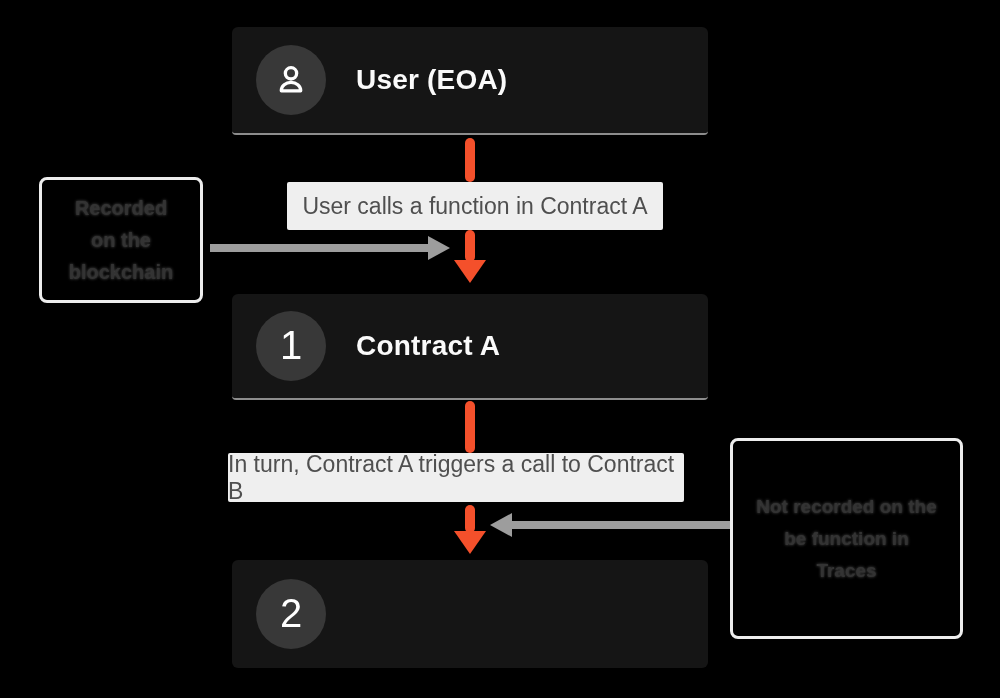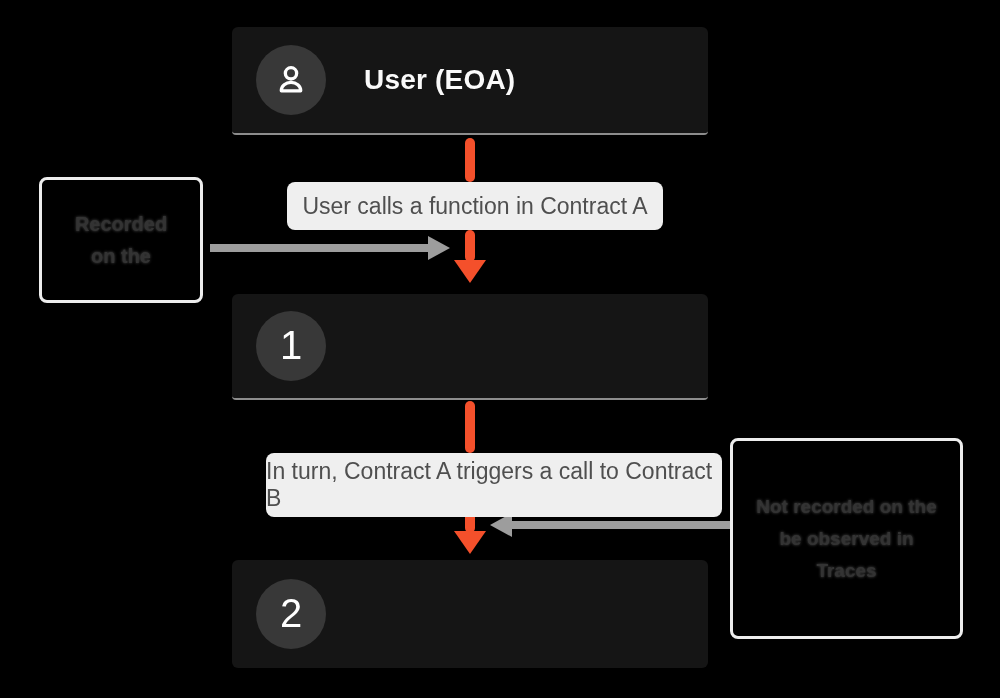--- a/index.html
+++ b/index.html
@@ -48,38 +48,38 @@
     color: #ffffff;
     font-size: 40px;
     font-weight: 400;
     line-height: 1;
     transform: translateY(-1px);
   }
   .node-title {
     color: #fafafa;
     font-size: 28px;
     font-weight: 700;
-    margin-left: 38px;
+    margin-left: 30px;
     letter-spacing: 0.2px;
   }
 
   
   .flow-label {
     position: absolute;
     background: #efefef;
     color: #4f4f4f;
     font-size: 23px;
     display: flex;
     align-items: center;
     justify-content: center;
-    border-radius: 8px;
+    border-radius: 2px;
     z-index: 3;
   }
   #flow-label-1 { left: 287px; top: 182px; width: 376px; height: 48px; }
-  #flow-label-2 { left: 228px; top: 453px; width: 456px; height: 64px; margin-left: 38px; }
+  #flow-label-2 { left: 228px; top: 453px; width: 456px; height: 49px; }
 
   
   .o-seg {
     position: absolute;
     width: 10px;
     background: #f4502b;
     border-radius: 5px;
     z-index: 2;
   }
   .o-head {
@@ -165,43 +165,45 @@
   <div class="flow-label" id="flow-label-1">
     <span>User calls a function in Contract A</span>
   </div>
 
   <div class="o-seg" id="o-seg-2"></div>
   <div class="o-head" id="o-head-1"></div>
 
   <div class="note-box" id="note-left">
     <div class="note-line">Recorded</div>
     <div class="note-line">on the</div>
+    <div class="note-line">blockchain</div>
   </div>
 
   <div class="g-shaft" id="g-shaft-1"></div>
   <div class="g-head" id="g-head-1"></div>
 
   <div class="node-box hairline" style="top:294px; height:106px;">
     <div class="node-circle">
       <span class="node-badge">1</span>
     </div>
+    <div class="node-title">Contract A</div>
   </div>
 
   <div class="o-seg" id="o-seg-3"></div>
 
   <div class="flow-label" id="flow-label-2">
     <span>In turn, Contract A triggers a call to Contract B</span>
   </div>
 
   <div class="o-seg" id="o-seg-4"></div>
   <div class="o-head" id="o-head-2"></div>
 
   <div class="note-box" id="note-right">
     <div class="note-line">Not recorded on the</div>
-    <div class="note-line">be observed in</div>
+    <div class="note-line">be function in</div>
     <div class="note-line">Traces</div>
   </div>
 
   <div class="g-shaft" id="g-shaft-2"></div>
   <div class="g-head" id="g-head-2"></div>
 
   <div class="node-box" style="top:560px;">
     <div class="node-circle">
       <span class="node-badge">2</span>
     </div>

